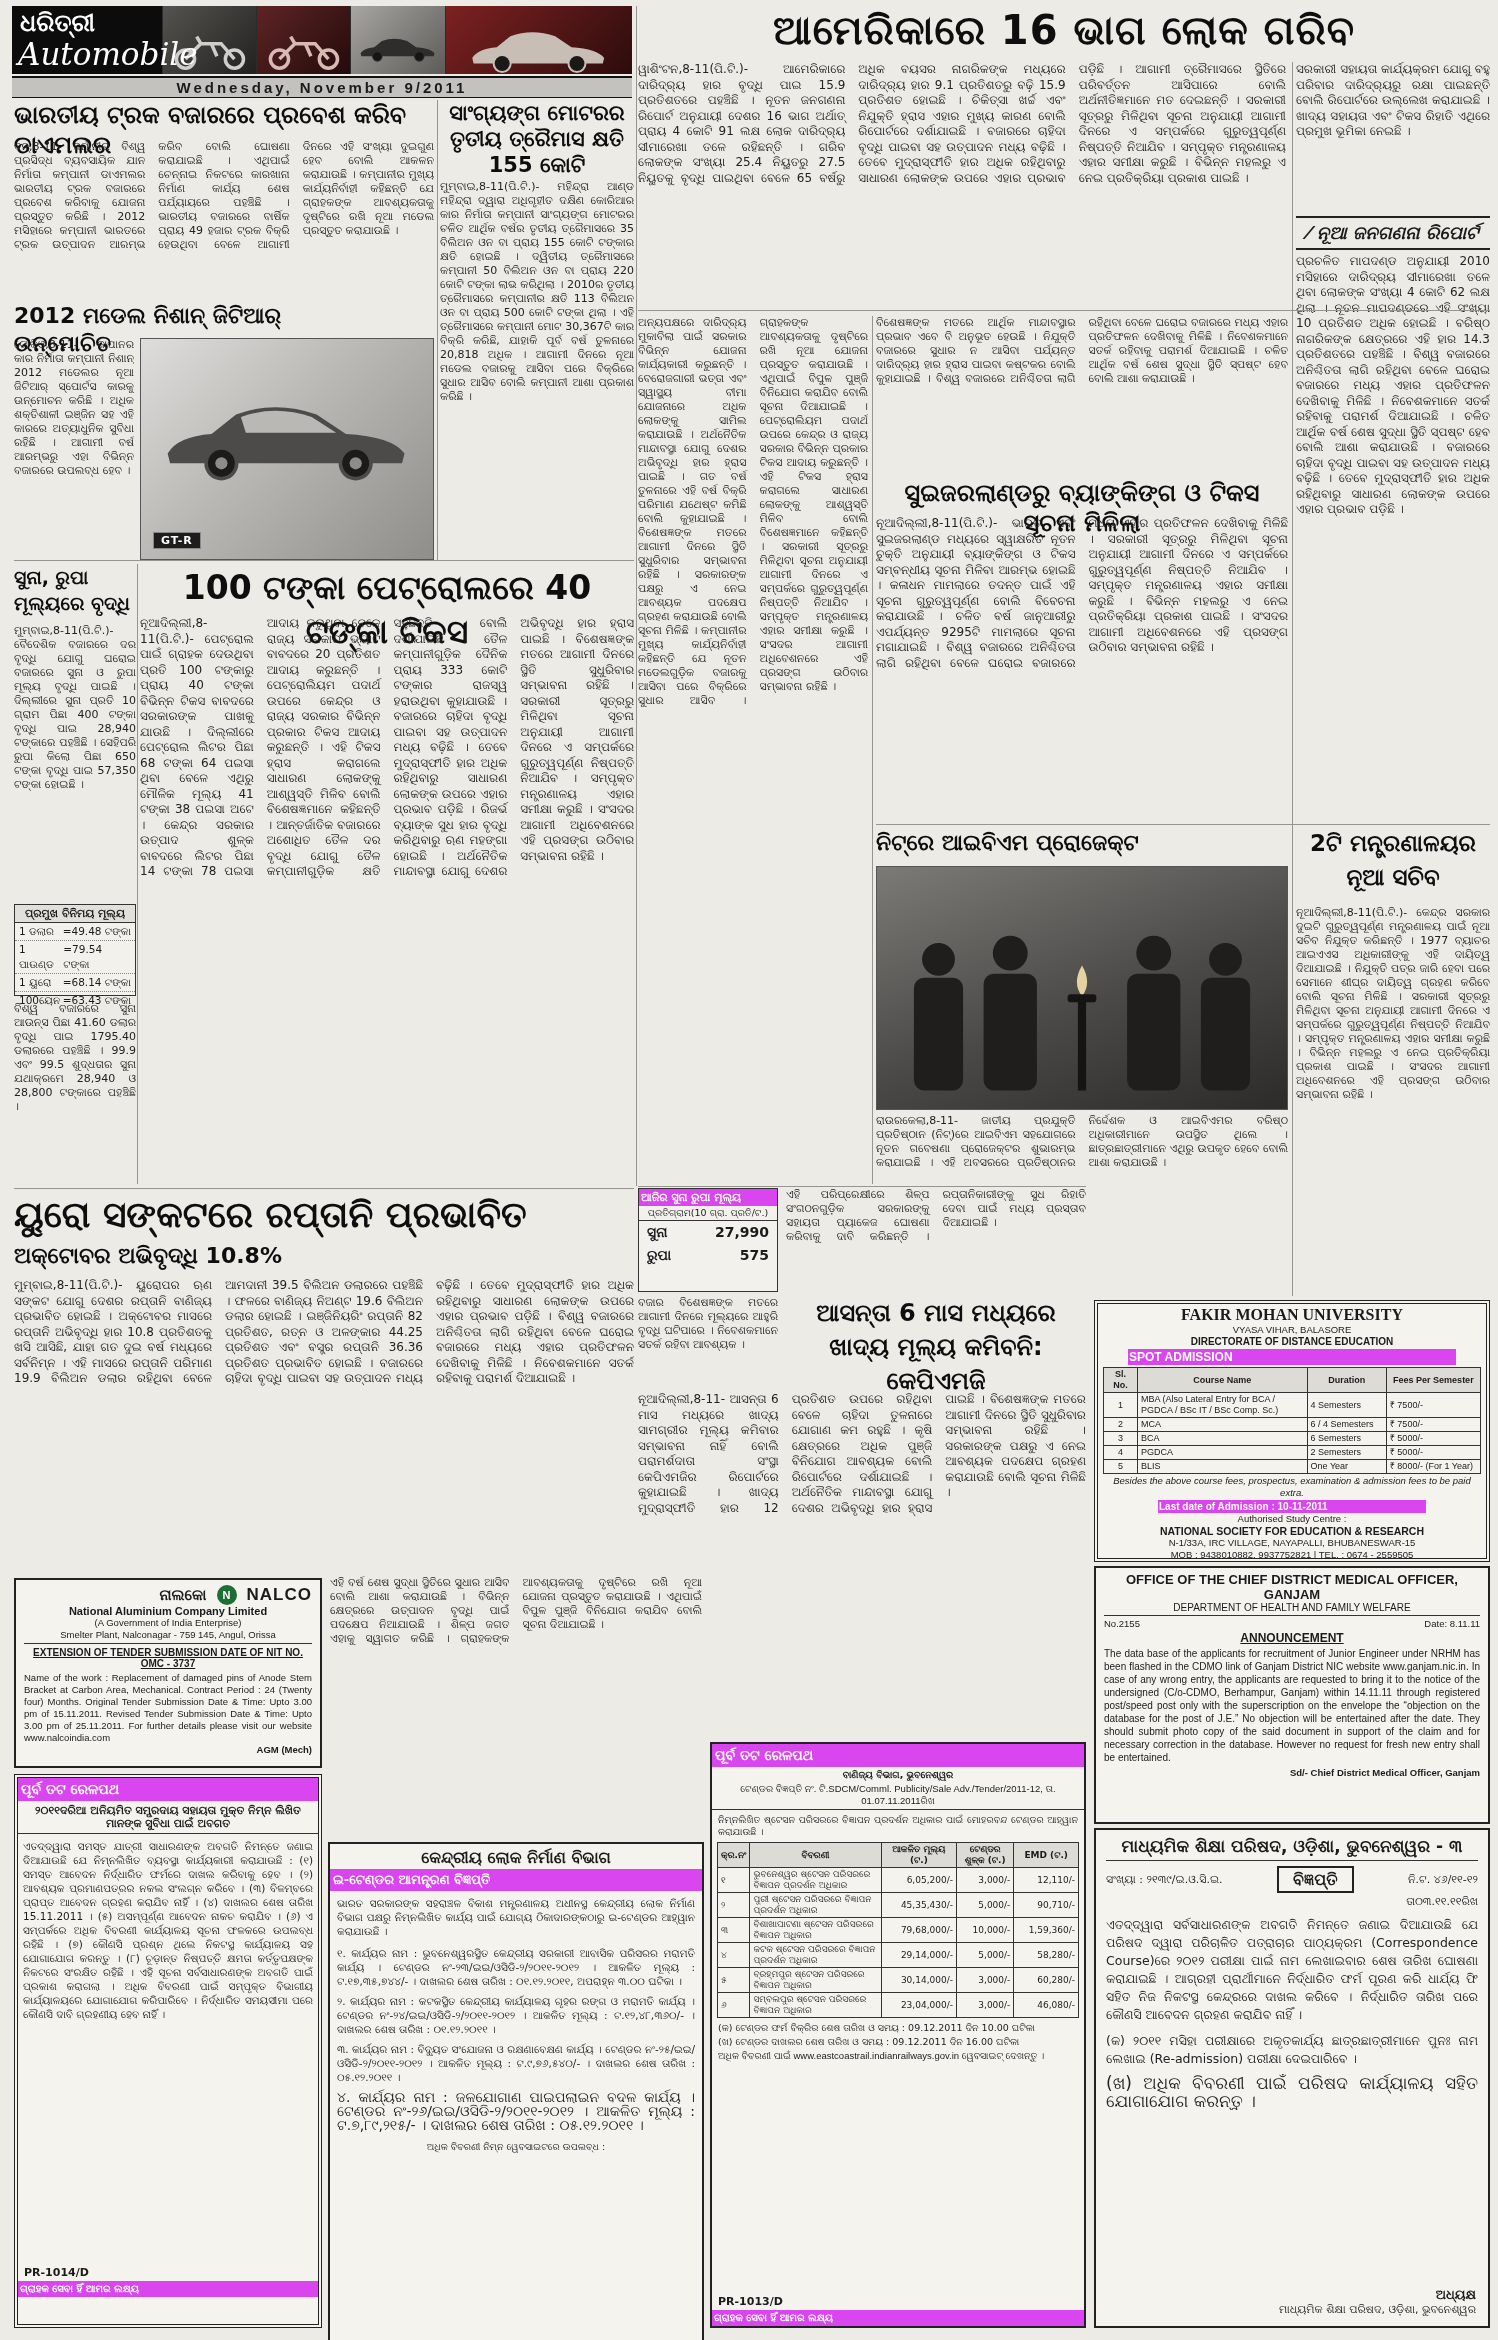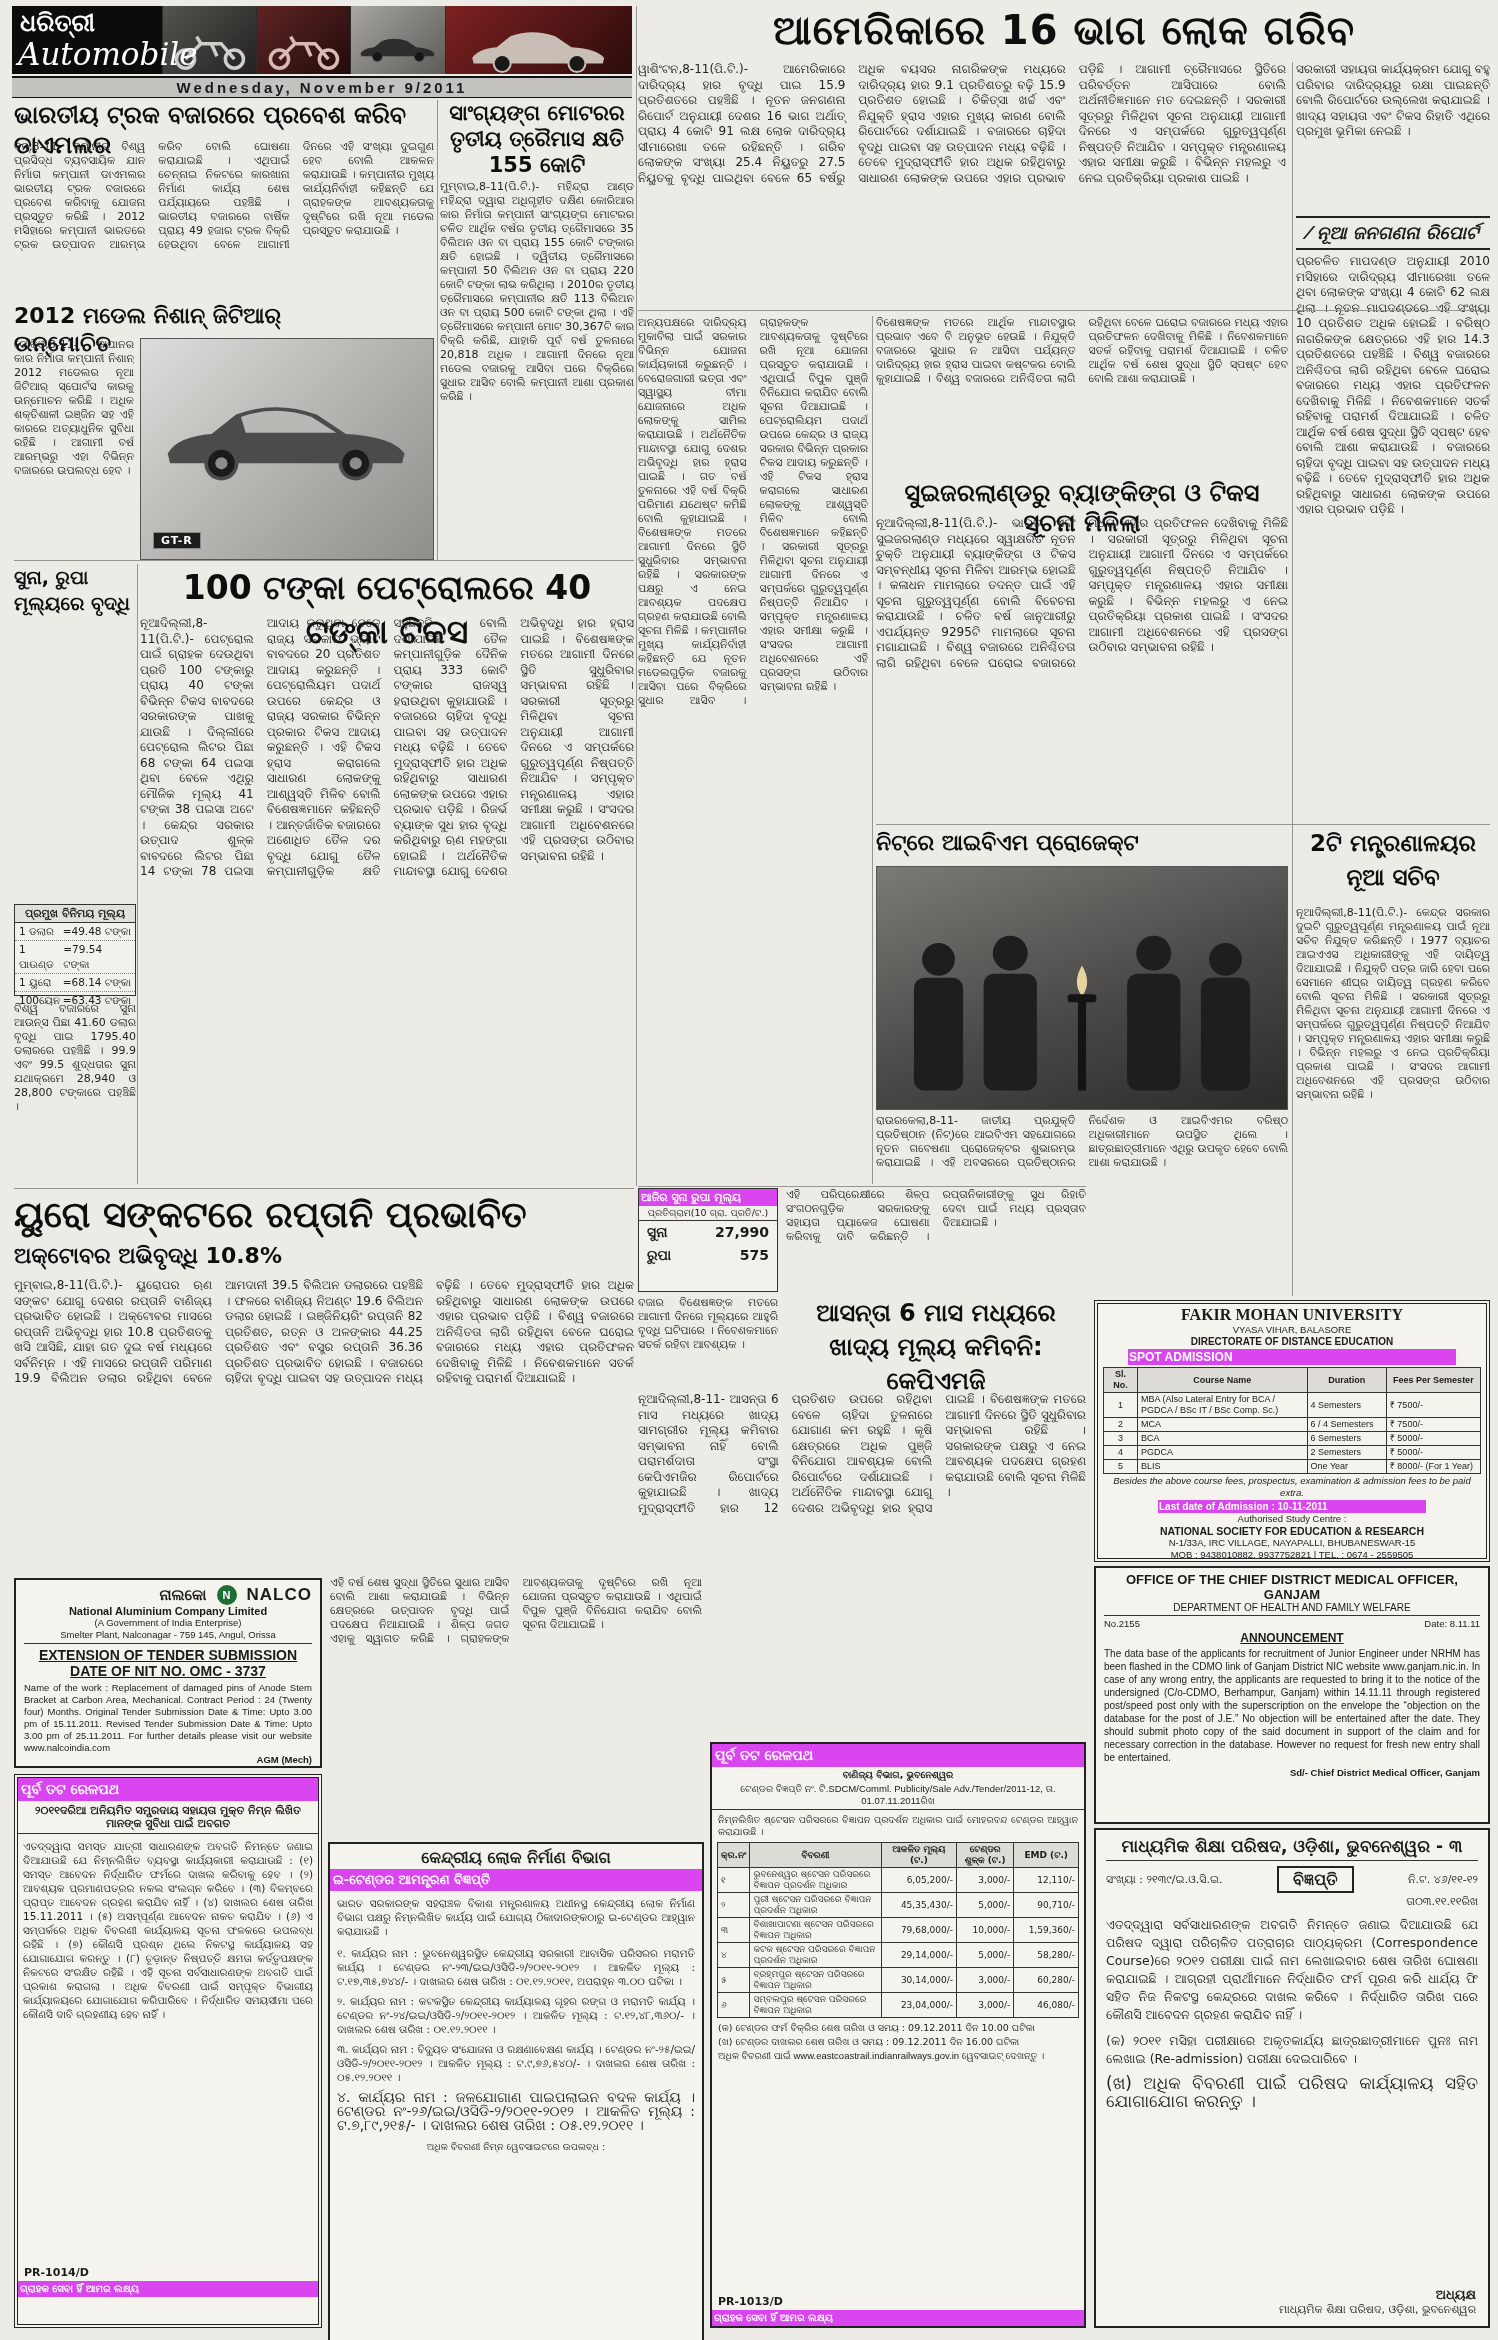--- a/index.html
+++ b/index.html
@@ -114,20 +114,21 @@
       <path d="M72 26 Q100 16 130 26 L150 39 L76 39 Z" fill="#b9b8b5"></path>
       <circle cx="56" cy="64" r="11" fill="#1c1b1a"></circle>
         <circle cx="166" cy="64" r="11" fill="#1c1b1a"></circle>
       <circle cx="56" cy="64" r="5" fill="#8d8c89"></circle>
         <circle cx="166" cy="64" r="5" fill="#8d8c89"></circle>
     </svg>
     <div class="plate">GT-R</div>
   </div>
 
   <div class="abs hl" style="left:14px;top:564px;width:122px;height:56px;font-size:19px;line-height:26px;">ସୁନା, ରୁପା ମୂଲ୍ୟରେ ବୃଦ୍ଧି</div>
+  <div class="abs bt bt-sm" style="left:14px;top:624px;width:122px;height:276px;">ମୁମ୍ବାଇ,8-11(ପି.ଟି.)- ବୈଦେଶିକ ବଜାରରେ ଦର ବୃଦ୍ଧି ଯୋଗୁ ଘରୋଇ ବଜାରରେ ସୁନା ଓ ରୁପା ମୂଲ୍ୟ ବୃଦ୍ଧି ପାଇଛି । ଦିଲ୍ଲୀରେ ସୁନା ପ୍ରତି 10 ଗ୍ରାମ ପିଛା 400 ଟଙ୍କା ବୃଦ୍ଧି ପାଇ 28,940 ଟଙ୍କାରେ ପହଞ୍ଚିଛି । ସେହିପରି ରୁପା କିଲୋ ପିଛା 650 ଟଙ୍କା ବୃଦ୍ଧି ପାଇ 57,350 ଟଙ୍କା ହୋଇଛି ।</div>
   <div class="abs boxtbl" style="left:14px;top:904px;width:122px;height:92px;">
     <div class="ttl">ପ୍ରମୁଖ ବିନିମୟ ମୂଲ୍ୟ</div>
     <div class="row">
         <span>1 ଡଲାର</span>
         <span>=49.48 ଟଙ୍କା</span>
       </div>
     <div class="row">
         <span>1 ପାଉଣ୍ଡ</span>
         <span>=79.54 ଟଙ୍କା</span>
       </div>
@@ -201,21 +202,21 @@
 
   <div class="abs adbox eng" style="left:14px;top:1578px;width:308px;height:190px;padding:5px 8px;">
     <div style="display:flex;align-items:center;justify-content:flex-end;gap:10px;">
       <span style="font-weight:bold;font-size:15px;">ନାଲକୋ</span>
       <span style="width:20px;height:20px;border-radius:50%;background:#1c6e34;color:#fff;font-weight:bold;font-size:11px;display:inline-flex;align-items:center;justify-content:center;">N</span>
       <span style="font-weight:bold;font-size:17px;letter-spacing:1px;">NALCO</span>
     </div>
     <div style="text-align:center;font-weight:bold;font-size:11px;">National Aluminium Company Limited</div>
     <div class="tiny" style="text-align:center;">(A Government of India Enterprise)</div>
     <div class="tiny" style="text-align:center;border-bottom:1px solid #333;padding-bottom:2px;">Smelter Plant, Nalconagar - 759 145, Angul, Orissa</div>
-    <div style="font-weight:bold;font-size:14px;text-align:center;margin:3px 0;text-decoration:underline;">EXTENSION OF TENDER SUBMISSION DATE OF NIT NO. OMC - 3737</div>
+    <div style="font-weight:bold;font-size:10px;text-align:center;margin:3px 0;text-decoration:underline;">EXTENSION OF TENDER SUBMISSION DATE OF NIT NO. OMC - 3737</div>
     <div class="tinyj">Name of the work : Replacement of damaged pins of Anode Stem Bracket at Carbon Area, Mechanical. Contract Period : 24 (Twenty four) Months. Original Tender Submission Date &amp; Time: Upto 3.00 pm of 15.11.2011. Revised Tender Submission Date &amp; Time: Upto 3.00 pm of 25.11.2011. For further details please visit our website www.nalcoindia.com</div>
     <div class="tiny sig">AGM (Mech)</div>
   </div>
 
   <div class="abs adbox" style="left:14px;top:1774px;width:308px;height:554px;border-style:double;border-width:4px;">
     <div class="bar" style="font-size:14px;padding:3px;">ପୂର୍ବ ତଟ ରେଳପଥ</div>
     <div style="font-weight:bold;font-size:11px;text-align:center;border-bottom:1px solid #333;padding:3px;">୨୦୧୧ଦରିଆ ଅନିୟମିତ ସମ୍ପ୍ରଦାୟ ସହାୟତା ମୁକ୍ତ ନିମ୍ନ ଲିଖିତ ମାନଙ୍କ ସୁବିଧା ପାଇଁ ଅବଗତ</div>
     <div class="tinyj" style="padding:5px;height:420px;overflow:hidden;font-size:10.5px;line-height:14px;">ଏତଦ୍‌ଦ୍ୱାରା ସମସ୍ତ ଯାତ୍ରୀ ସାଧାରଣଙ୍କ ଅବଗତି ନିମନ୍ତେ ଜଣାଇ ଦିଆଯାଉଛି ଯେ ନିମ୍ନଲିଖିତ ବ୍ୟବସ୍ଥା କାର୍ଯ୍ୟକାରୀ କରାଯାଉଛି : (୧) ସମସ୍ତ ଆବେଦନ ନିର୍ଦ୍ଧାରିତ ଫର୍ମରେ ଦାଖଲ କରିବାକୁ ହେବ । (୨) ଆବଶ୍ୟକ ପ୍ରମାଣପତ୍ରର ନକଲ ସଂଲଗ୍ନ କରିବେ । (୩) ବିଳମ୍ବରେ ପ୍ରାପ୍ତ ଆବେଦନ ଗ୍ରହଣ କରାଯିବ ନାହିଁ । (୪) ଦାଖଲର ଶେଷ ତାରିଖ 15.11.2011 । (୫) ଅସମ୍ପୂର୍ଣ୍ଣ ଆବେଦନ ନାକଚ କରାଯିବ । (୬) ଏ ସମ୍ପର୍କରେ ଅଧିକ ବିବରଣୀ କାର୍ଯ୍ୟାଳୟ ସୂଚନା ଫଳକରେ ଉପଲବ୍ଧ ରହିଛି । (୭) କୌଣସି ପ୍ରଶ୍ନ ଥିଲେ ନିକଟସ୍ଥ କାର୍ଯ୍ୟାଳୟ ସହ ଯୋଗାଯୋଗ କରନ୍ତୁ । (୮) ଚୂଡ଼ାନ୍ତ ନିଷ୍ପତ୍ତି କ୍ଷମତା କର୍ତ୍ତୃପକ୍ଷଙ୍କ ନିକଟରେ ସଂରକ୍ଷିତ ରହିଛି । ଏହି ସୂଚନା ସର୍ବସାଧାରଣଙ୍କ ଅବଗତି ପାଇଁ ପ୍ରକାଶ କରାଗଲା । ଅଧିକ ବିବରଣୀ ପାଇଁ ସମ୍ପୃକ୍ତ ବିଭାଗୀୟ କାର୍ଯ୍ୟାଳୟରେ ଯୋଗାଯୋଗ କରିପାରିବେ । ନିର୍ଦ୍ଧାରିତ ସମୟସୀମା ପରେ କୌଣସି ଦାବି ଗ୍ରହଣୀୟ ହେବ ନାହିଁ ।</div>
     <div style="display:flex;justify-content:space-between;align-items:center;padding:2px 6px;">
       <span style="font-weight:bold;font-size:11px;">PR-1014/D</span>

